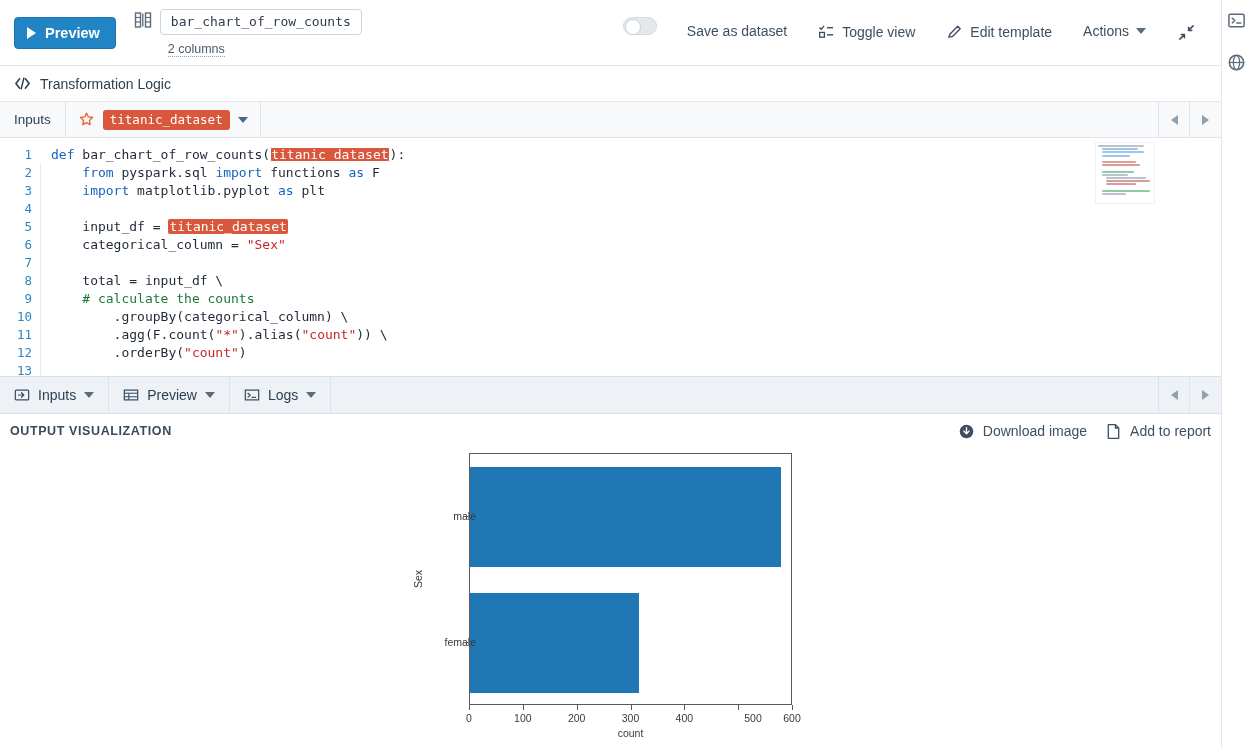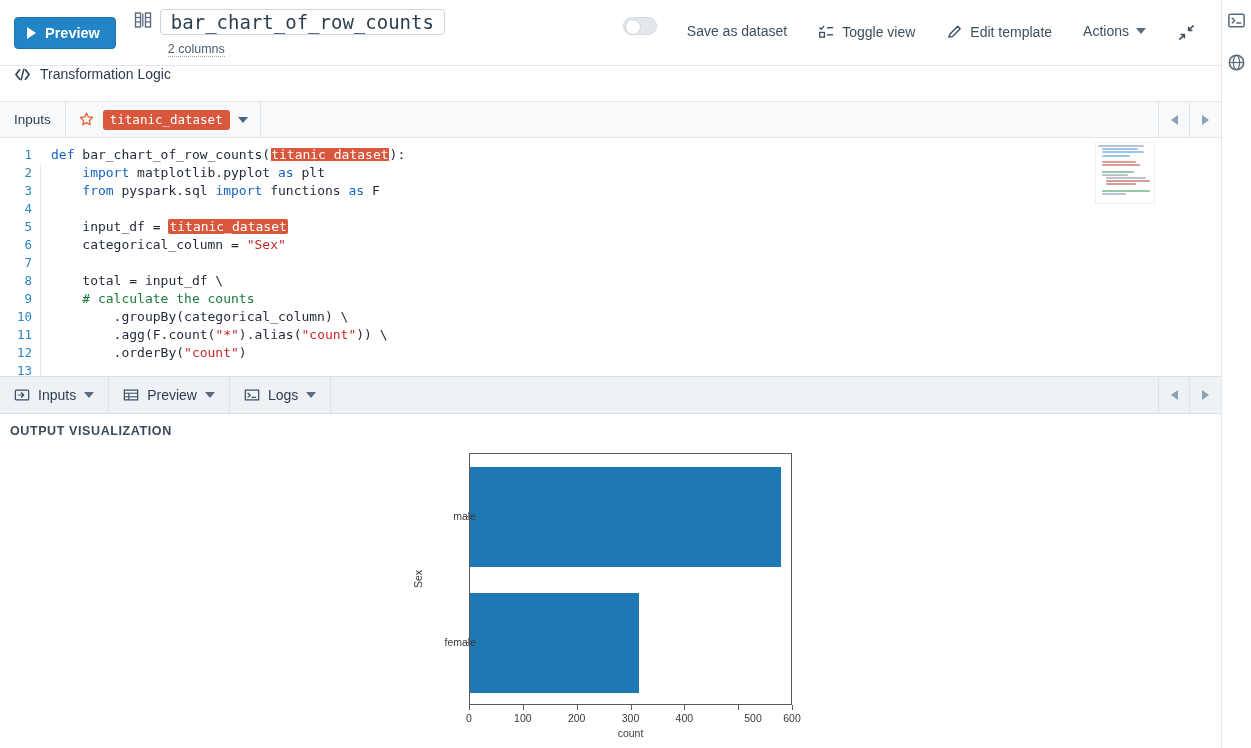--- a/index.html
+++ b/index.html
@@ -30,21 +30,21 @@
   .play-tri {
     width:0;height:0;border-left:9px solid #fff;
     border-top:6px solid transparent;border-bottom:6px solid transparent;
   }
   .name-group { margin-left:18px; display:flex; flex-direction:column; }
   .name-row { display:flex; align-items:center; gap:8px; }
   .transform-icon { display:block; }
   .name-box {
     border:1px solid #cdd4dc; border-radius:4px; background:#fff;
     height:26px; padding:0 10px; display:flex; align-items:center;
-    font-family:"DejaVu Sans Mono", monospace; font-size:19px; color:#2c3e50;
+    font-family:"DejaVu Sans Mono", monospace; font-size:13px; color:#2c3e50;
   }
   .columns-link {
     margin-left:34px; margin-top:7px; font-size:12.5px; color:#4a5a6a;
     border-bottom:1px dotted #9aa7b4; align-self:flex-start; cursor:pointer;
   }
   .top-actions { margin-left:auto; display:flex; align-items:flex-start; gap:9px; }
   .tgl {
     width:34px;height:18px;border-radius:9px;background:#e4e8ec;
     border:1px solid #d4dae0; position:relative; cursor:pointer; margin-right:10px;
   }
@@ -55,21 +55,21 @@
   }
   .act {
     display:flex; align-items:center; gap:7px; font-size:14px;
     color:#3d4f61; padding:6px 11px; cursor:pointer; white-space:nowrap;
   }
   .act svg { display:block; }
   .caret { width:0;height:0;border-left:5px solid transparent;border-right:5px solid transparent;border-top:6px solid #5b6b7c; }
 
   
   .tl-bar {
-    height:36px; display:flex; align-items:flex-start; gap:9px;
+    height:36px; display:flex; align-items:center; gap:9px;
     padding:0 14px; border-bottom:1px solid #e3e7ec; background:#fff;
   }
   .tl-title { font-size:14px; color:#2c3e50; }
 
   
   .inputs-row {
     height:36px; display:flex; align-items:stretch;
     background:#f7f9fb; border-bottom:1px solid #dfe4ea;
   }
   .inputs-label {
@@ -284,22 +284,22 @@
           <div>8</div>
           <div>9</div>
           <div>10</div>
           <div>11</div>
           <div>12</div>
           <div>13</div>
         </div>
         <div class="indent-guide"></div>
         <div class="code-lines">
           <div><span class="k">def</span><span class="tx"> bar_chart_of_row_counts(</span><span class="chip-in-code">titanic_dataset</span><span class="tx">):</span></div>
+          <div><span class="tx">    </span><span class="k">from</span><span class="tx"> pyspark.sql </span><span class="k">import</span><span class="tx"> functions </span><span class="k">as</span><span class="tx"> F</span></div>
           <div><span class="tx">    </span><span class="k">import</span><span class="tx"> matplotlib.pyplot </span><span class="k">as</span><span class="tx"> plt</span></div>
-          <div><span class="tx">    </span><span class="k">from</span><span class="tx"> pyspark.sql </span><span class="k">import</span><span class="tx"> functions </span><span class="k">as</span><span class="tx"> F</span></div>
           <div><span class="tx"> </span></div>
           <div><span class="tx">    input_df = </span><span class="chip-plain">titanic_dataset</span></div>
           <div><span class="tx">    categorical_column = </span><span class="s">"Sex"</span></div>
           <div><span class="tx"> </span></div>
           <div><span class="tx">    total = input_df \</span></div>
           <div><span class="tx">    </span><span class="cm"># calculate the counts</span></div>
           <div><span class="tx">        .groupBy(categorical_column) \</span></div>
           <div><span class="tx">        .agg(F.count(</span><span class="s">"*"</span><span class="tx">).alias(</span><span class="s">"count"</span><span class="tx">)) \</span></div>
           <div><span class="tx">        .orderBy(</span><span class="s">"count"</span><span class="tx">)</span></div>
         </div>
@@ -358,20 +358,36 @@
             <span class="tri-l"></span>
           </div>
         <div class="arr-btn">
             <span class="tri-r"></span>
           </div>
       </div>
     </div>
 
     <div class="viz-head">
       <span class="viz-title">OUTPUT VISUALIZATION</span>
+      <div class="viz-actions">
+        <div class="viz-act">
+          <svg width="17" height="17" viewBox="0 0 18 18">
+            <circle cx="9" cy="9" r="7.2" fill="#3d4f61"></circle>
+            <path d="M9 5 L9 11 M6.3 8.6 L9 11.4 L11.7 8.6" fill="none" stroke="#fff" stroke-width="1.5" stroke-linecap="round" stroke-linejoin="round"></path>
+          </svg>
+          <span>Download image</span>
+        </div>
+        <div class="viz-act">
+          <svg width="17" height="17" viewBox="0 0 18 18">
+            <path d="M3.5 1.8 H11 L14.5 5.3 V16.2 H3.5 Z" fill="#fff" stroke="#3d4f61" stroke-width="1.4" stroke-linejoin="round"></path>
+            <path d="M11 1.8 V5.3 H14.5" fill="none" stroke="#3d4f61" stroke-width="1.4" stroke-linejoin="round"></path>
+          </svg>
+          <span>Add to report</span>
+        </div>
+      </div>
     </div>
 
     <div class="chart-area">
       <div class="plot-outer">
         <div class="axes">
           <div class="bar" id="bar-male" style="top: 12.6px; height: 100.8px; width: 310.618px; background: rgb(31, 119, 180);"></div>
           <div class="bar" id="bar-female" style="top: 138.6px; height: 100.8px; width: 169.037px; background: rgb(31, 119, 180);"></div>
         </div>
         <div class="ylab" id="ylab-male" style="top: 63px;">male</div>
         <div class="ylab" id="ylab-female" style="top: 189px;">female</div>

